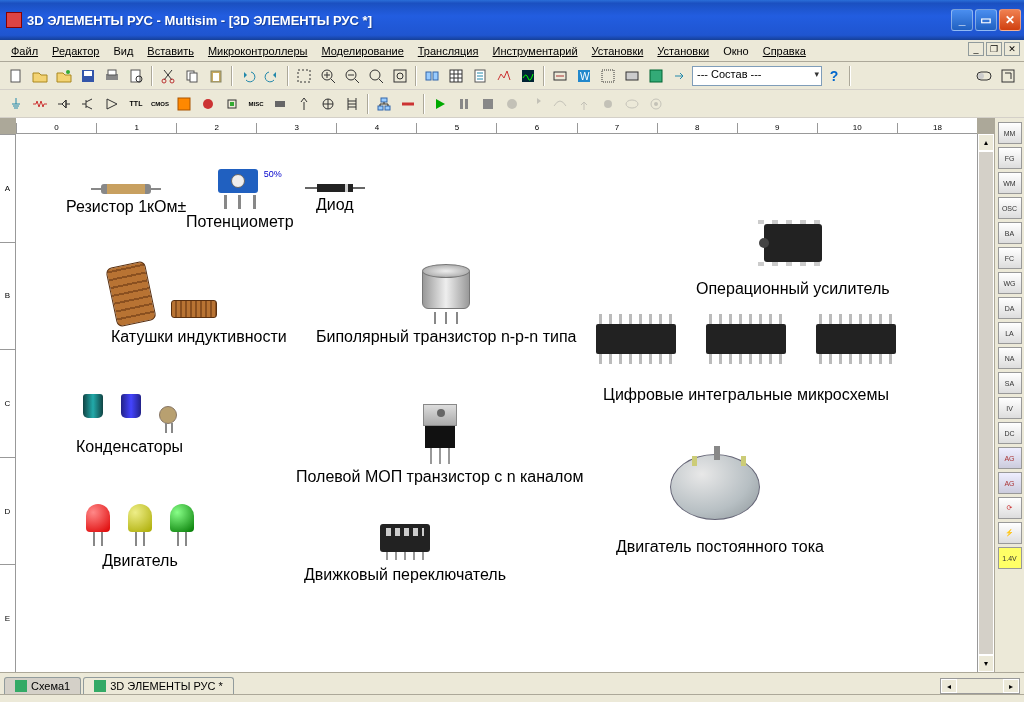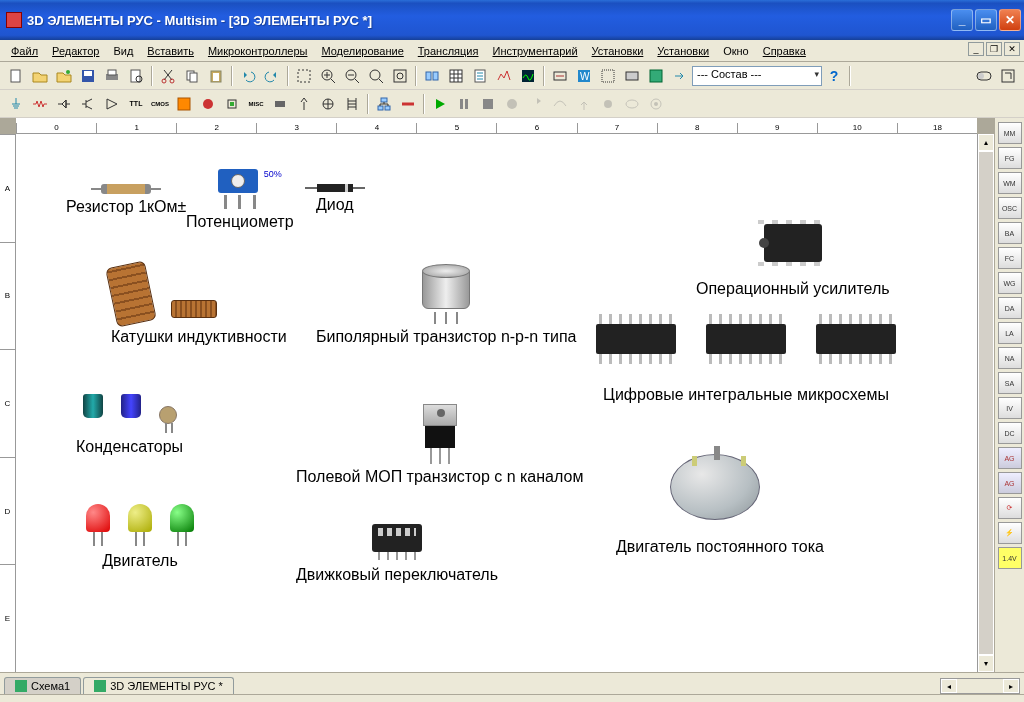--- a/index.html
+++ b/index.html
@@ -631,21 +631,21 @@
                 <div class="dome"></div>
                 <div class="legs">
                   <span></span>
                   <span></span>
                 </div>
               </div>
           </div>
           <div class="lbl" style="margin-top:8px;">Двигатель</div>
         </div>
 
-        <div class="comp" style="left:280px;top:390px;">
+        <div class="comp" style="left:288px;top:390px;">
           <div class="gfx dip-switch"></div>
           <div class="lbl" style="margin-top:14px;">Движковый переключатель</div>
         </div>
 
       </div>
       <div class="vscroll">
         <div class="arr">▴</div>
         <div class="thumb"></div>
         <div class="arr">▾</div>
       </div>

